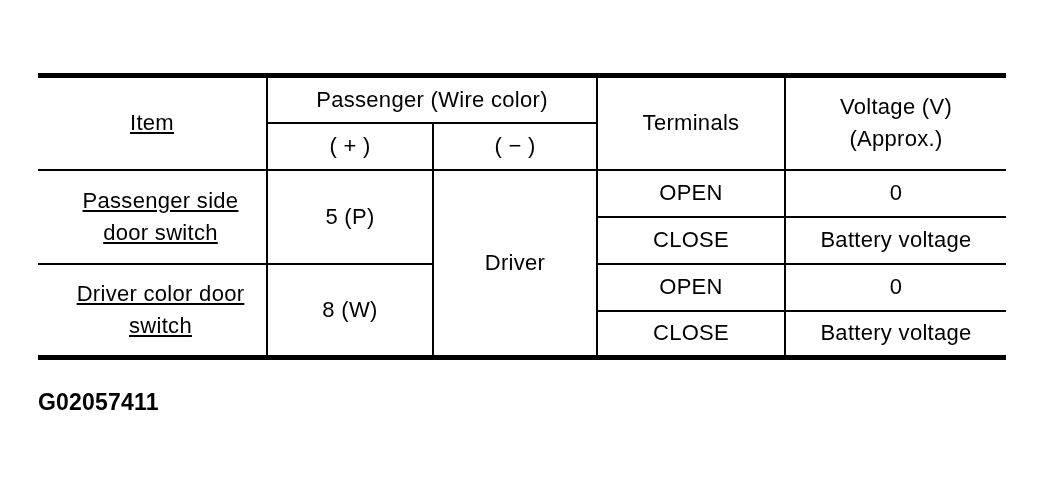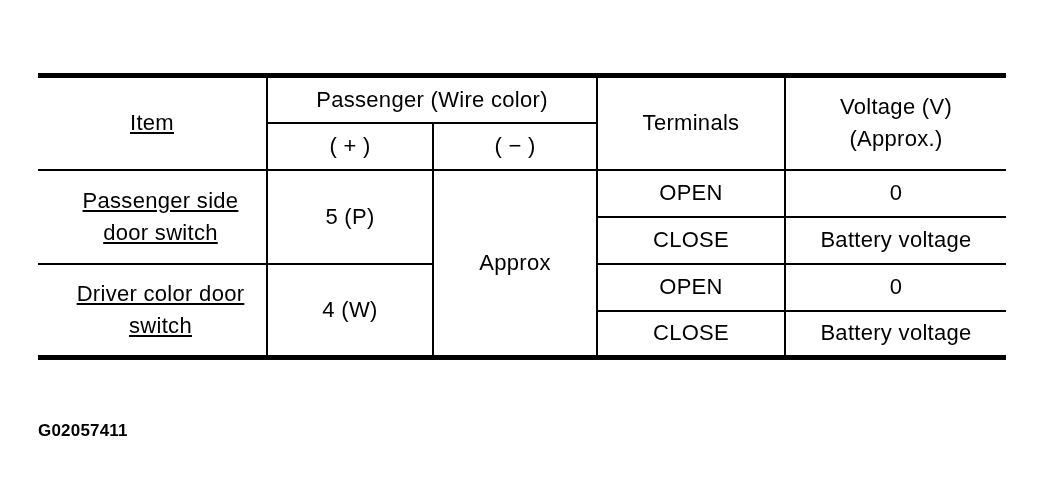--- a/index.html
+++ b/index.html
@@ -40,24 +40,23 @@
   .edge-r { border-right: none !important; }
   .item-cell {
     text-align: center;
     padding-left: 17px !important;
   }
   .pre { white-space: pre-line; margin-left: 20px; }
   .figure-id {
     position: absolute;
     left: 38px;
     top: 389px;
-    font-size: 17px;
+    font-size: 23px;
     font-weight: 700;
     letter-spacing: 0.2px;
-    margin-top: 32px;
   }
 </style>
 </head>
 <body>
 
 <div class="page">
 
   <table class="spec-table">
     <colgroup>
       <col style="width:229px">
@@ -78,34 +77,34 @@
 
     <tr class="row">
       <td>( + )</td>
       <td>( − )</td>
     </tr>
 
     <tr class="row">
       <td rowspan="2" class="edge-l item-cell pre">Passenger side
 door switch</td>
       <td rowspan="2">5 (P)</td>
-      <td rowspan="4">Approx</td>
+      <td rowspan="4">Driver</td>
       <td>OPEN</td>
       <td class="edge-r">0</td>
     </tr>
 
     <tr class="row">
       <td>CLOSE</td>
       <td class="edge-r">Battery voltage</td>
     </tr>
 
     <tr class="row">
       <td rowspan="2" class="edge-l item-cell pre">Driver color door
 switch</td>
-      <td rowspan="2">4 (W)</td>
+      <td rowspan="2">8 (W)</td>
       <td>OPEN</td>
       <td class="edge-r">0</td>
     </tr>
 
     <tr class="row">
       <td>CLOSE</td>
       <td class="edge-r">Battery voltage</td>
     </tr>
   </tbody>
     </table>

